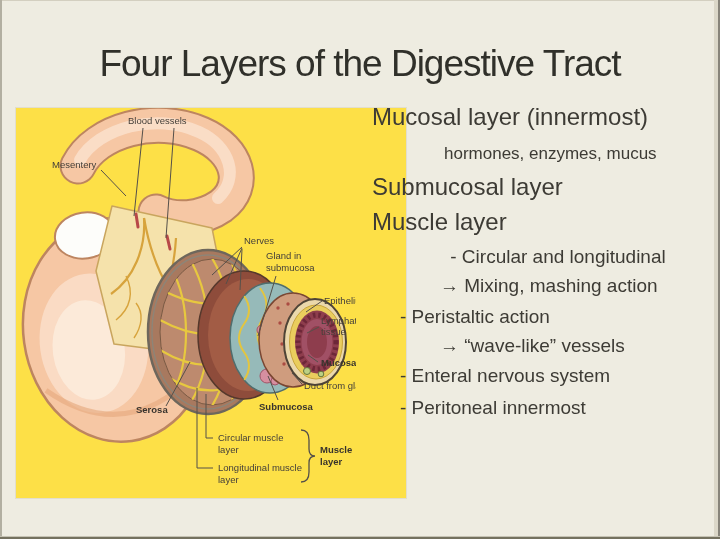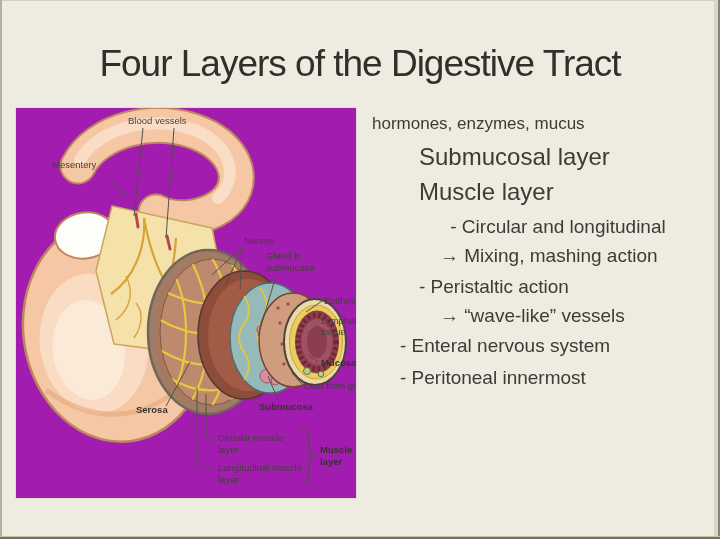--- a/index.html
+++ b/index.html
@@ -18,34 +18,34 @@
     background:linear-gradient(to right,#dbd7c8 0 4px,#87847a 4px 6px);}
   .edge-bottom{left:0;bottom:0;right:0;height:3px;
     background:linear-gradient(to bottom,#c5c2b3 0 1px,#74715f 1px 3px);}
   .title{
     position:absolute;left:0;right:0;top:40px;
     text-align:center;
     font-size:37px;line-height:48px;letter-spacing:-1px;
     color:#30302a;
   }
   .diagram-panel{
-    position:absolute;left:15px;top:107px;width:342px;height:392px;
-    background:#a21caf;border:1px solid #e2decd;box-sizing:border-box;
+    position:absolute;left:15px;top:107px;width:392px;height:392px;
+    background:#fde047;border:1px solid #e2decd;box-sizing:border-box;
     overflow:hidden;
   }
   .diagram-panel svg{display:block;}
   .content{
     position:absolute;left:372px;top:102px;width:344px;
     color:#3d3b35;
   }
   .h{font-size:24px;line-height:30px;}
-  .sub{font-size:17px;line-height:26px;margin-top:9px;}
+  .sub{font-size:17px;line-height:26px;margin-left:72px;margin-top:9px;}
   .dash{font-size:19px;line-height:26px;margin-left:28px;}
   .arrow{font-size:19px;line-height:26px;margin-left:68px;margin-top:3px;}
-  .mt5{margin-top:5px;margin-left:47px;}.mt7{margin-top:7px;text-align:center;}.mt4{margin-top:4px;}
+  .mt5{margin-top:5px;}.mt7{margin-top:7px;text-align:center;}.mt4{margin-top:4px;}
   .mt2{margin-top:2px;}.mt6{margin-top:6px;}
   
   .lbl{font-family:"Liberation Sans",sans-serif;font-size:9.5px;fill:#45403a;}
   .lblb{font-family:"Liberation Sans",sans-serif;font-size:9.5px;font-weight:bold;fill:#38332d;}
 </style>
 </head>
 <body>
 
 <div class="slide">
 
@@ -204,20 +204,21 @@
         <text class="lbl" x="202" y="345">layer</text>
         <text class="lbl" x="202" y="363">Longitudinal muscle</text>
         <text class="lbl" x="202" y="375">layer</text>
         <text class="lblb" x="304" y="345">Muscle</text>
         <text class="lblb" x="304" y="357">layer</text>
       </g>
     </svg>
   </div>
 
   <div class="content">
+    <div class="h">Mucosal layer (innermost)</div>
     <div class="sub">hormones, enzymes, mucus</div>
     <div class="h mt5">Submucosal layer</div>
     <div class="h mt5">Muscle layer</div>
     <div class="dash mt7">- Circular and longitudinal</div>
     <div class="arrow">→ Mixing, mashing action</div>
     <div class="dash mt5">- Peristaltic action</div>
     <div class="arrow">→ “wave-like” vessels</div>
     <div class="dash mt4">- Enteral nervous system</div>
     <div class="dash mt6">- Peritoneal innermost</div>
   </div>

